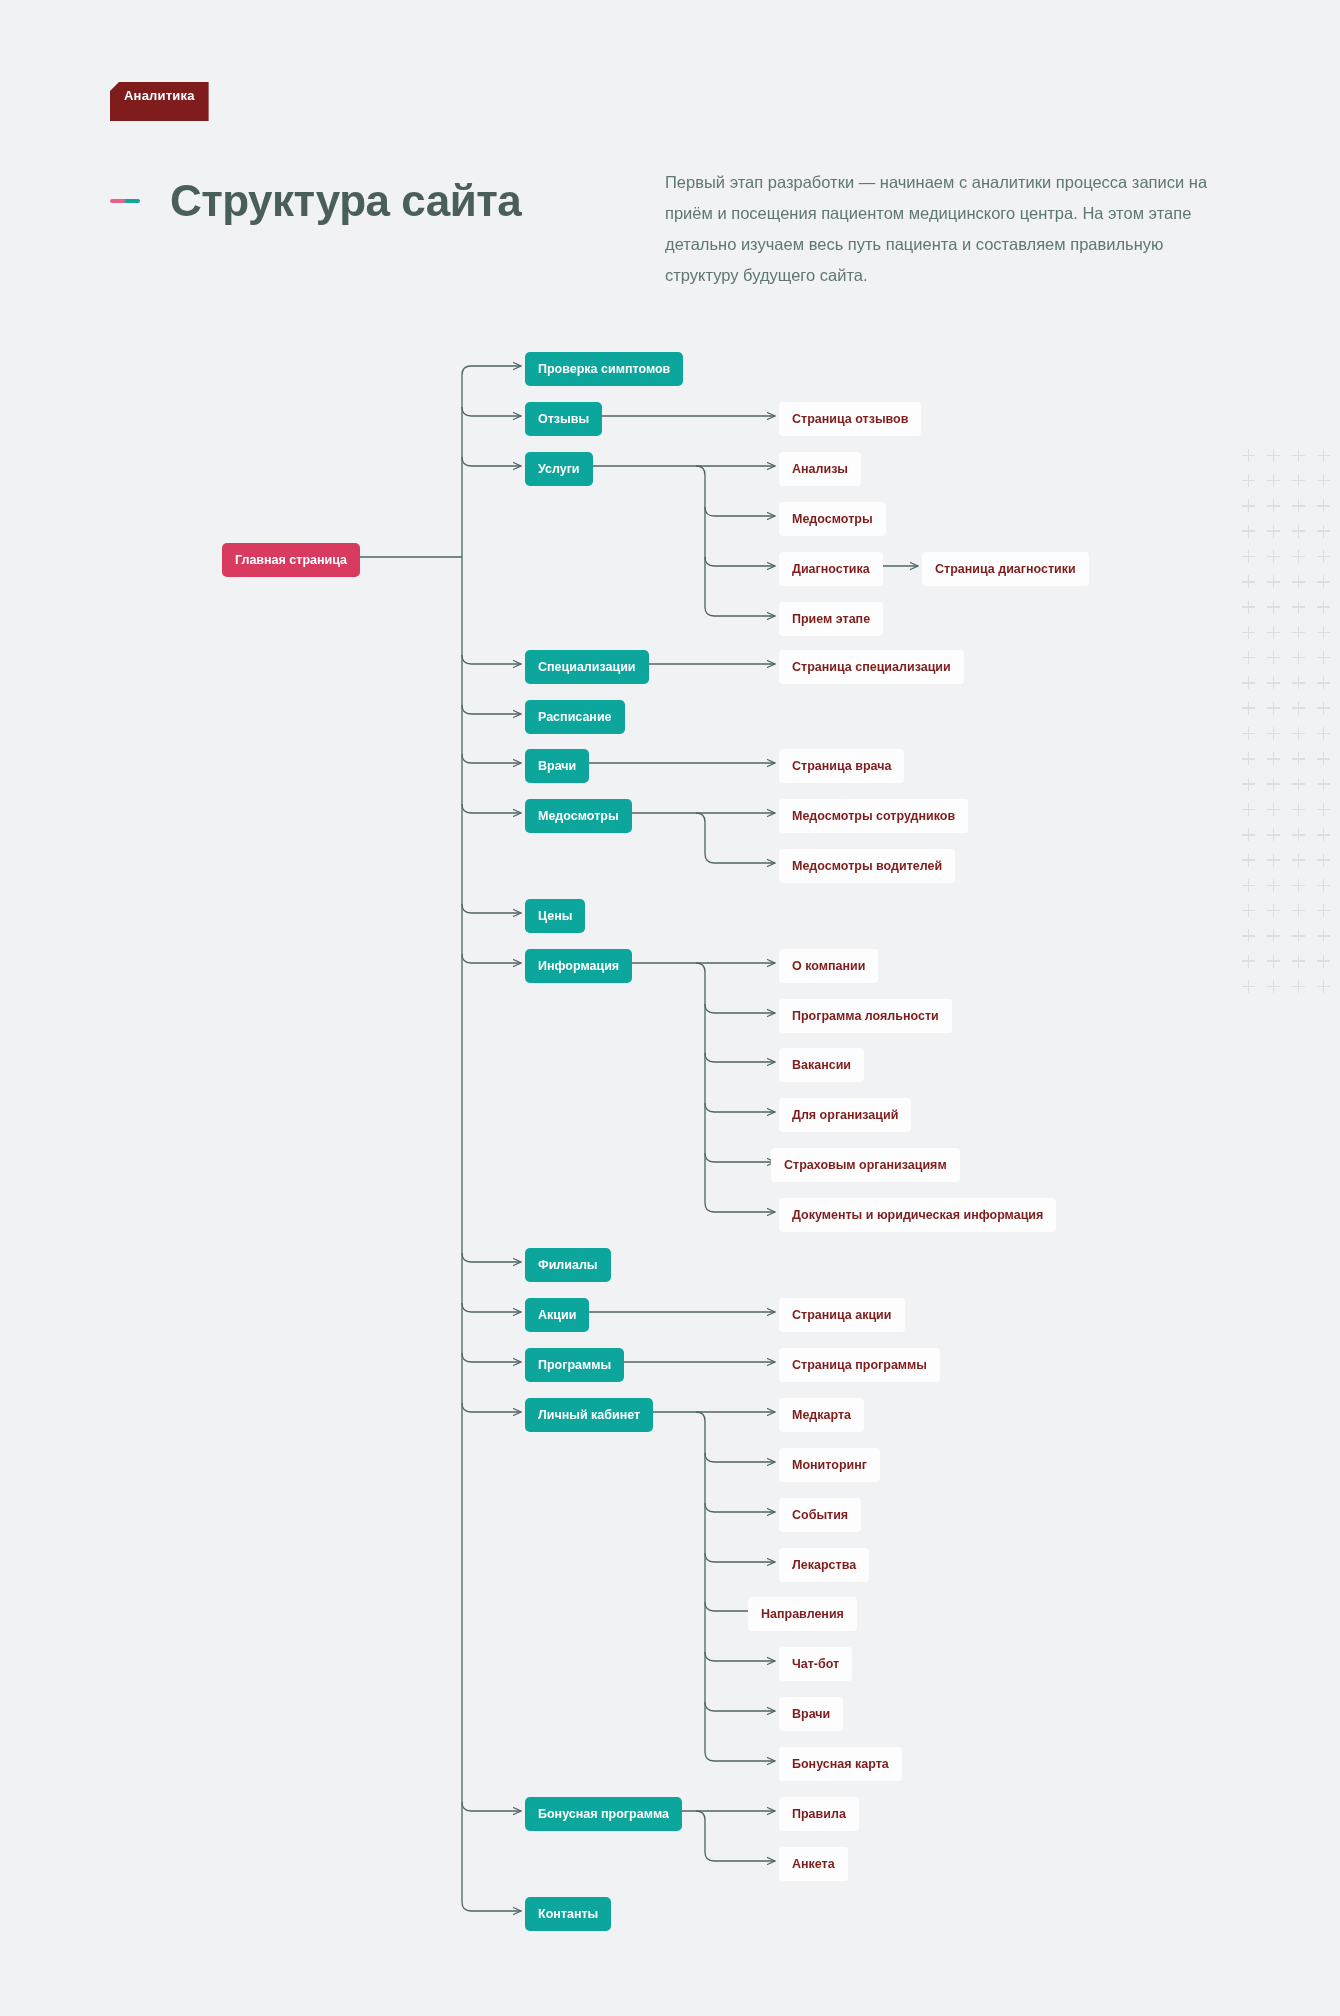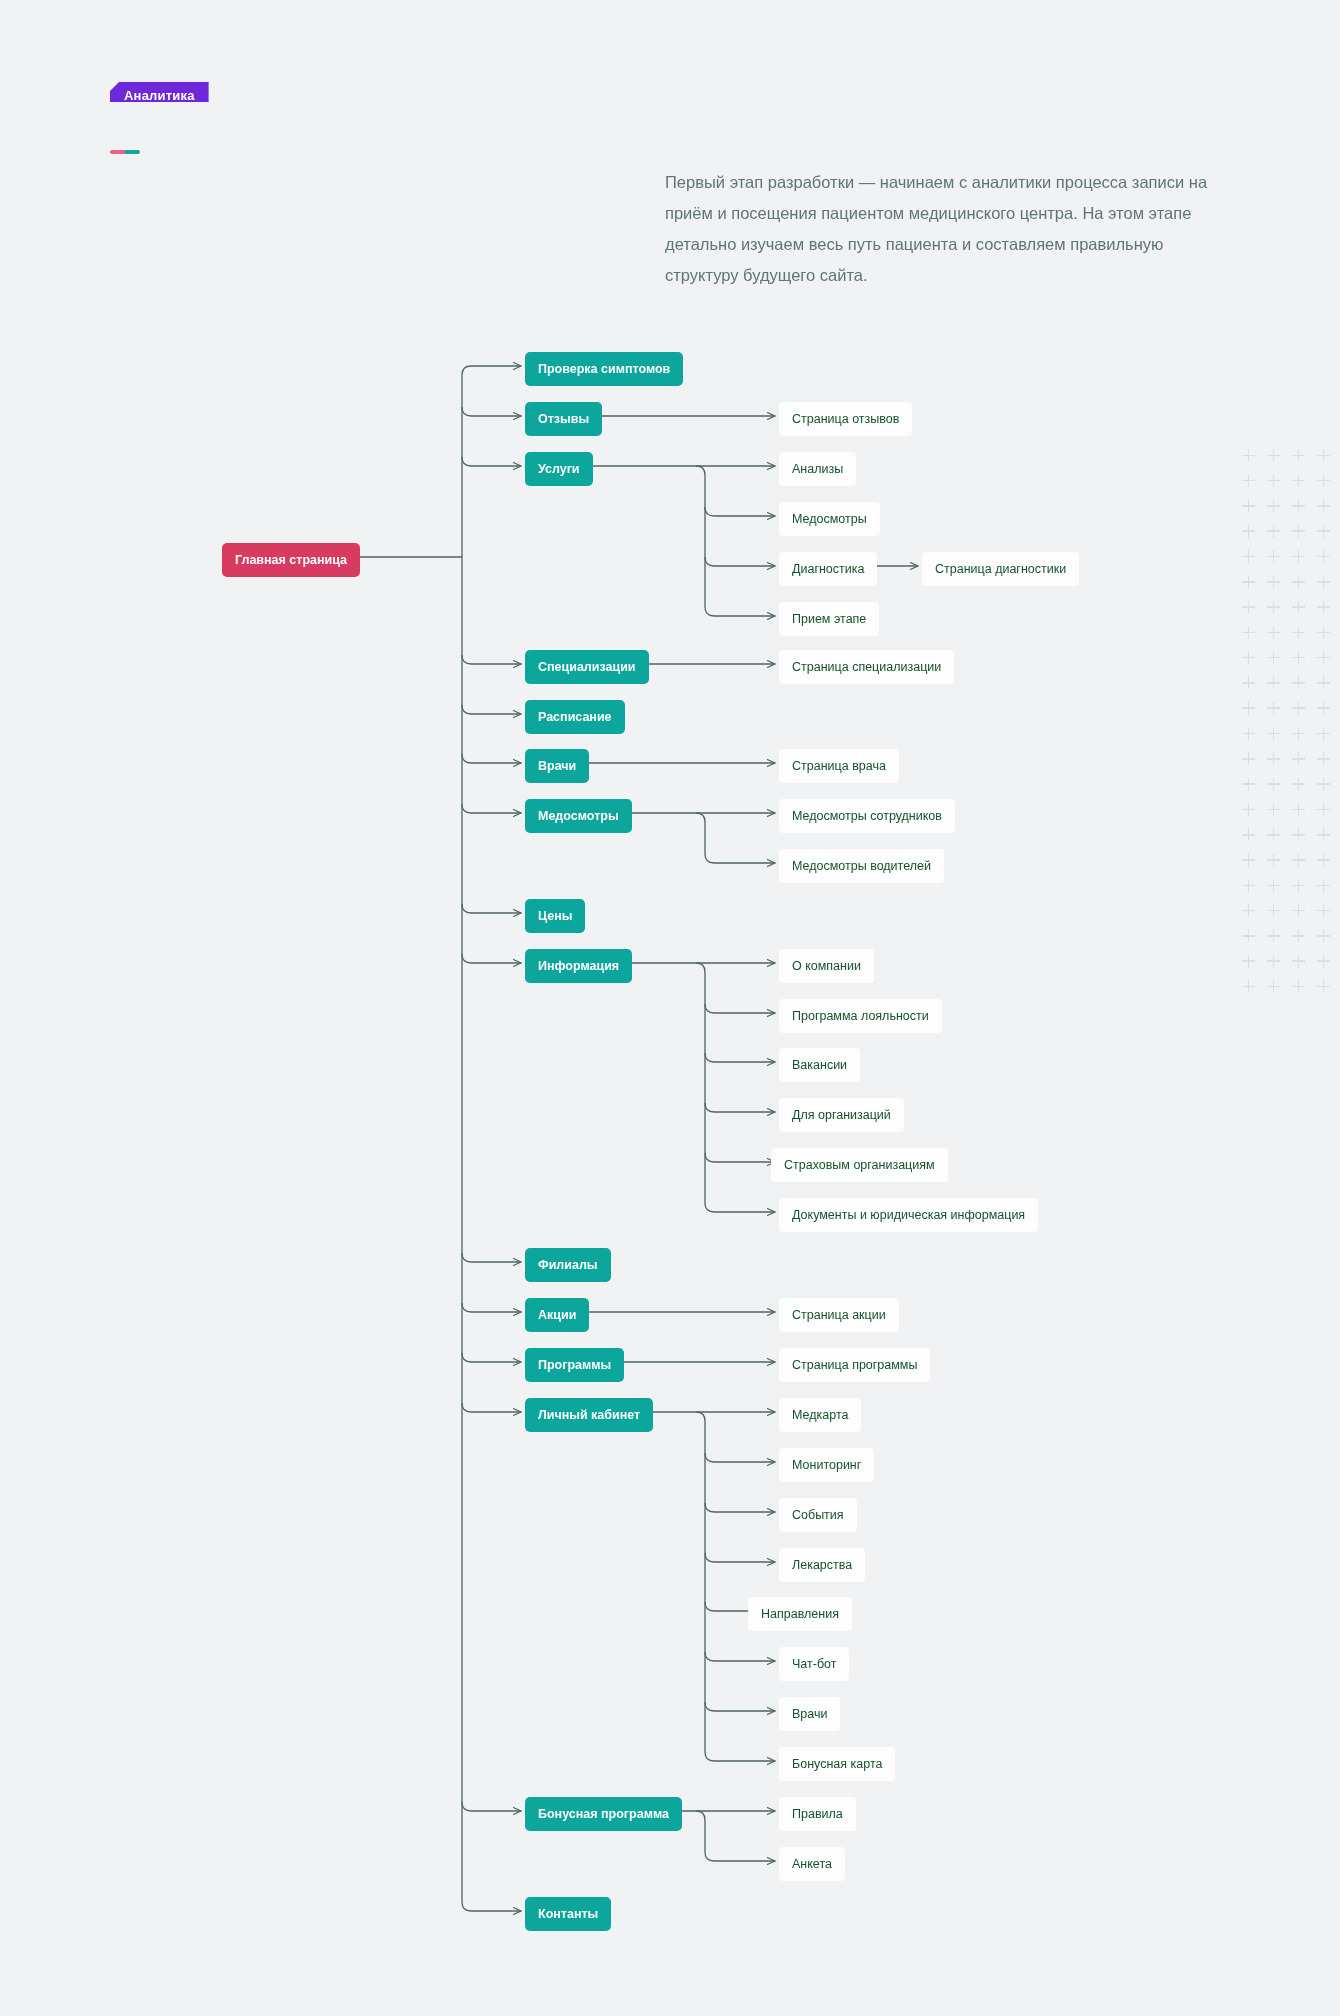--- a/index.html
+++ b/index.html
@@ -18,26 +18,26 @@
   
   #header {
     position: absolute;
     top: 0; left: 0;
     width: 1340px;
   }
   #badge {
     position: absolute;
     left: 110px;
     top: 82px;
-    background: #6d28d9;
+    background: #7f1d1d;
     color: #ffffff;
     font-size: 13px;
     font-weight: 700;
     letter-spacing: 0.2px;
-    padding: 7px 14px 0 14px;
+    padding: 7px 14px 19px 14px;
     -webkit-clip-path: polygon(9px 0, 100% 0, 100% 100%, 0 100%, 0 9px);
     clip-path: polygon(9px 0, 100% 0, 100% 100%, 0 100%, 0 9px);
     line-height: 1;
   }
   #title-row {
     position: absolute;
     left: 110px;
     top: 150px;
     display: flex;
     align-items: center;
@@ -128,34 +128,35 @@
     color: #ffffff;
     font-weight: 700;
   }
   .node.branch {
     background: #0ca69d;
     color: #ffffff;
     font-weight: 700;
   }
   .node.leaf {
     background: #fdfdfd;
-    color: #14532d;
-    font-weight: 400;
+    color: #7f1d1d;
+    font-weight: 700;
     border-radius: 4px;
   }
 </style>
 </head>
 <body>
 
 <div id="header">
 
   <div id="badge">Аналитика</div>
 
   <div id="title-row">
     <span id="title-dash"></span>
+    <h1 id="page-title">Структура сайта</h1>
   </div>
 
   <p id="lede">Первый этап разработки — начинаем с аналитики процесса записи на приём и посещения пациентом медицинского центра. На этом этапе детально изучаем весь путь пациента и составляем правильную структуру будущего сайта.</p>
 </div>
 
 <div id="plus-grid">
     <span class="plus"></span>
     <span class="plus"></span>
     <span class="plus"></span>
     <span class="plus"></span>

